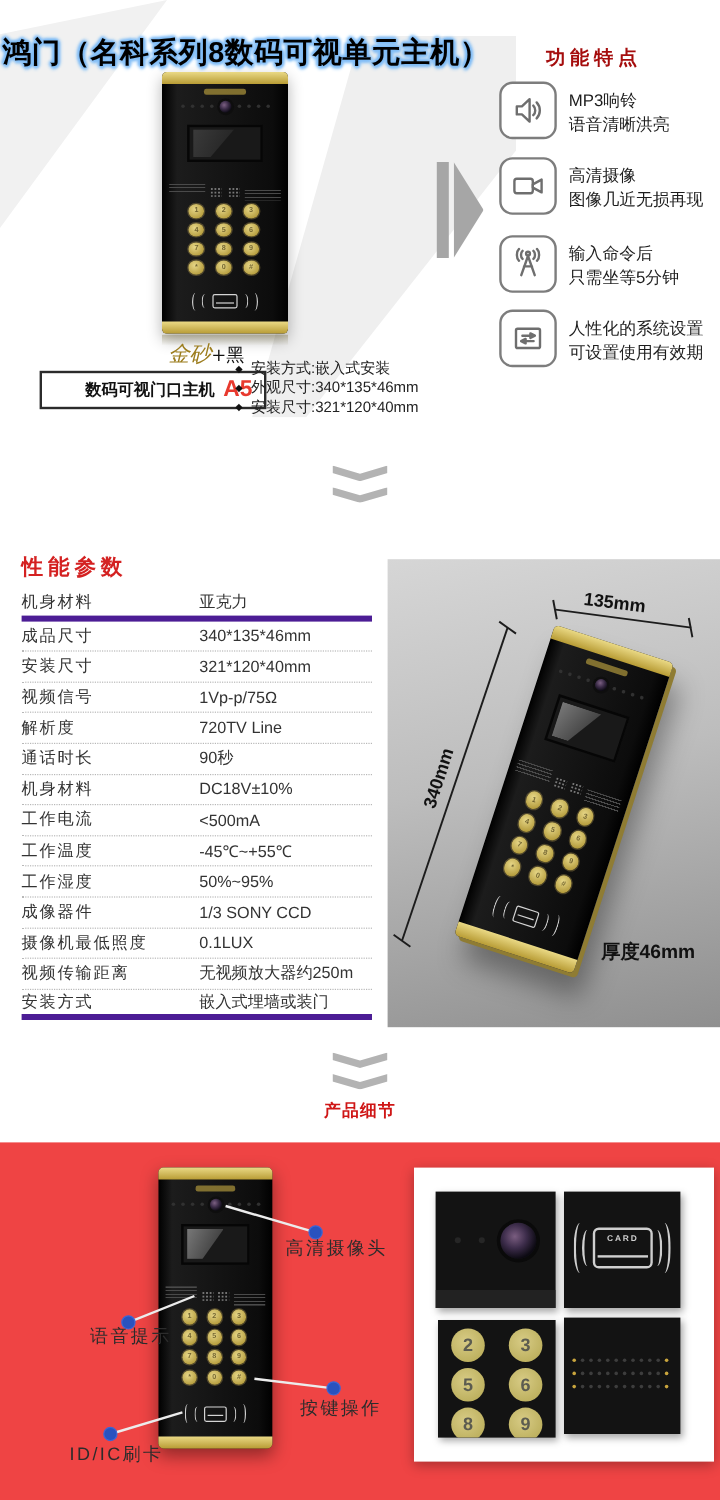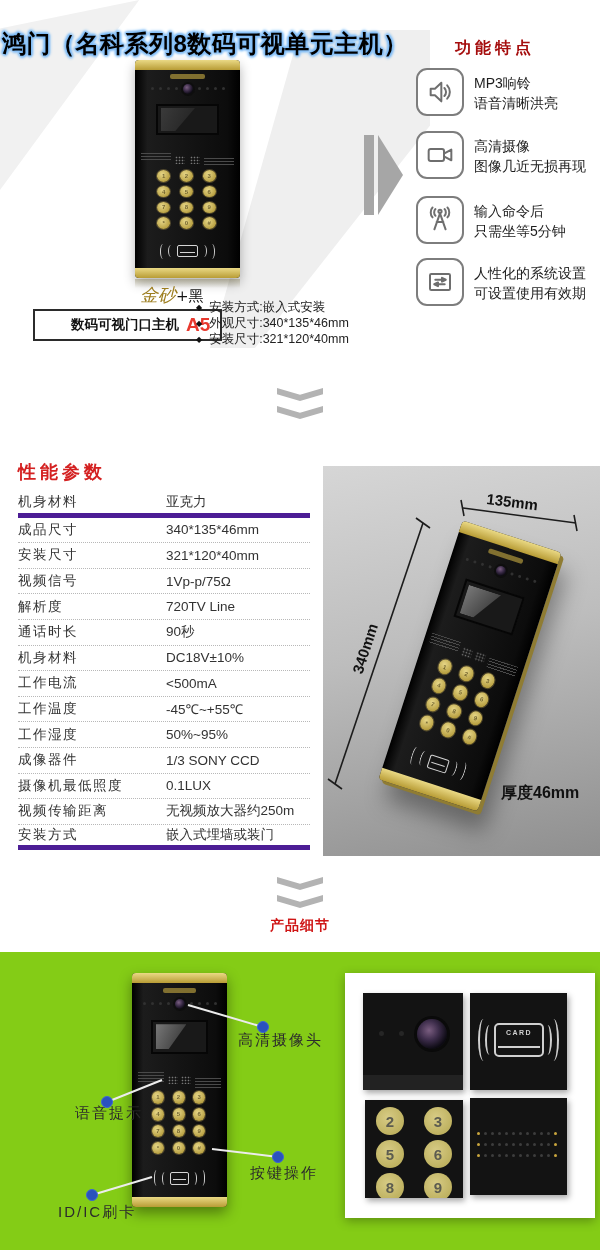--- a/index.html
+++ b/index.html
@@ -112,21 +112,21 @@
   
   .dim-figure{position:absolute;left:323px;top:11px;width:277px;height:390px;overflow:hidden;
       background:linear-gradient(168deg,#d6d6d6 0%,#bdbdbd 45%,#8f8f8f 100%);}
   .device--dim{left:95px;top:64px;width:104px;height:272px;transform:rotate(18deg);
       box-shadow:4px 3px 0 0 #8f7c33,12px 18px 22px rgba(0,0,0,.35);}
   .dim-svg{position:absolute;left:0;top:0;z-index:2;pointer-events:none;}
   .dim-svg line{stroke:#1c1c1c;stroke-width:1.6;}
   .dim-text{font-family:"Liberation Sans",sans-serif;font-size:15px;font-weight:bold;fill:#111;}
   .dim-text.big{font-size:16px;}
   
-  .details{position:absolute;left:0;top:952px;width:600px;height:298px;background:#84cc16;}
+  .details{position:absolute;left:0;top:952px;width:600px;height:298px;background:#ef4444;}
   .details-left{position:absolute;left:0;top:0;width:345px;height:298px;}
   .device--detail{left:132px;top:21px;width:95px;height:234px;box-shadow:0 6px 14px rgba(0,0,0,.4);}
   .callout-svg{position:absolute;left:0;top:0;z-index:2;pointer-events:none;}
   .callout-svg polyline{fill:none;stroke:#ececec;stroke-width:2;}
   .callout-svg circle{fill:#2a52be;stroke:#3d66d6;stroke-width:1;}
   .callout-label{position:absolute;z-index:3;font-size:15px;color:#2c2c2c;letter-spacing:2px;}
   .cl0{left:238px;top:79px;} .cl1{left:75px;top:152px;} .cl2{left:250px;top:212px;} .cl3{left:58px;top:251px;}
   
   .details-panel{position:absolute;left:345px;top:21px;width:250px;height:245px;background:#fff;
       box-shadow:0 3px 10px rgba(0,0,0,.3);}

